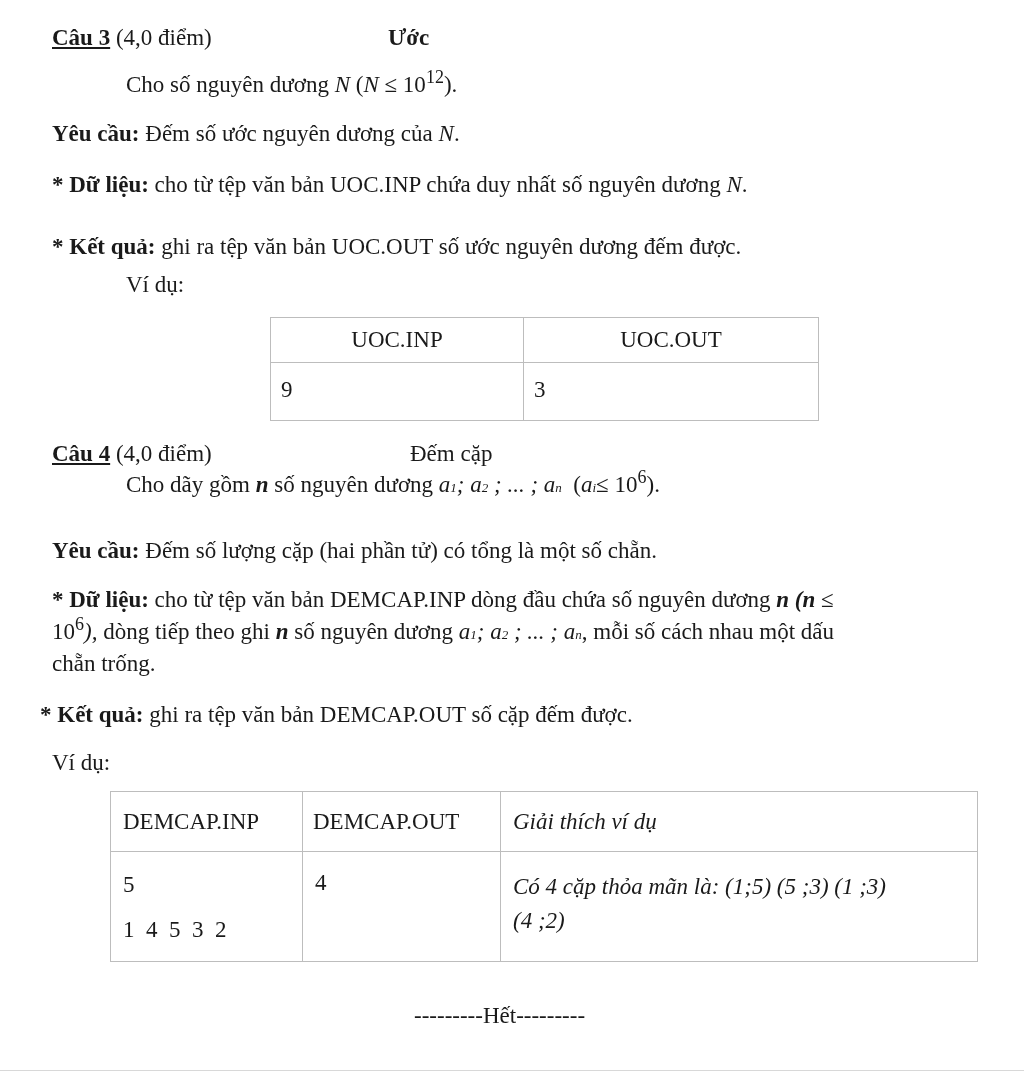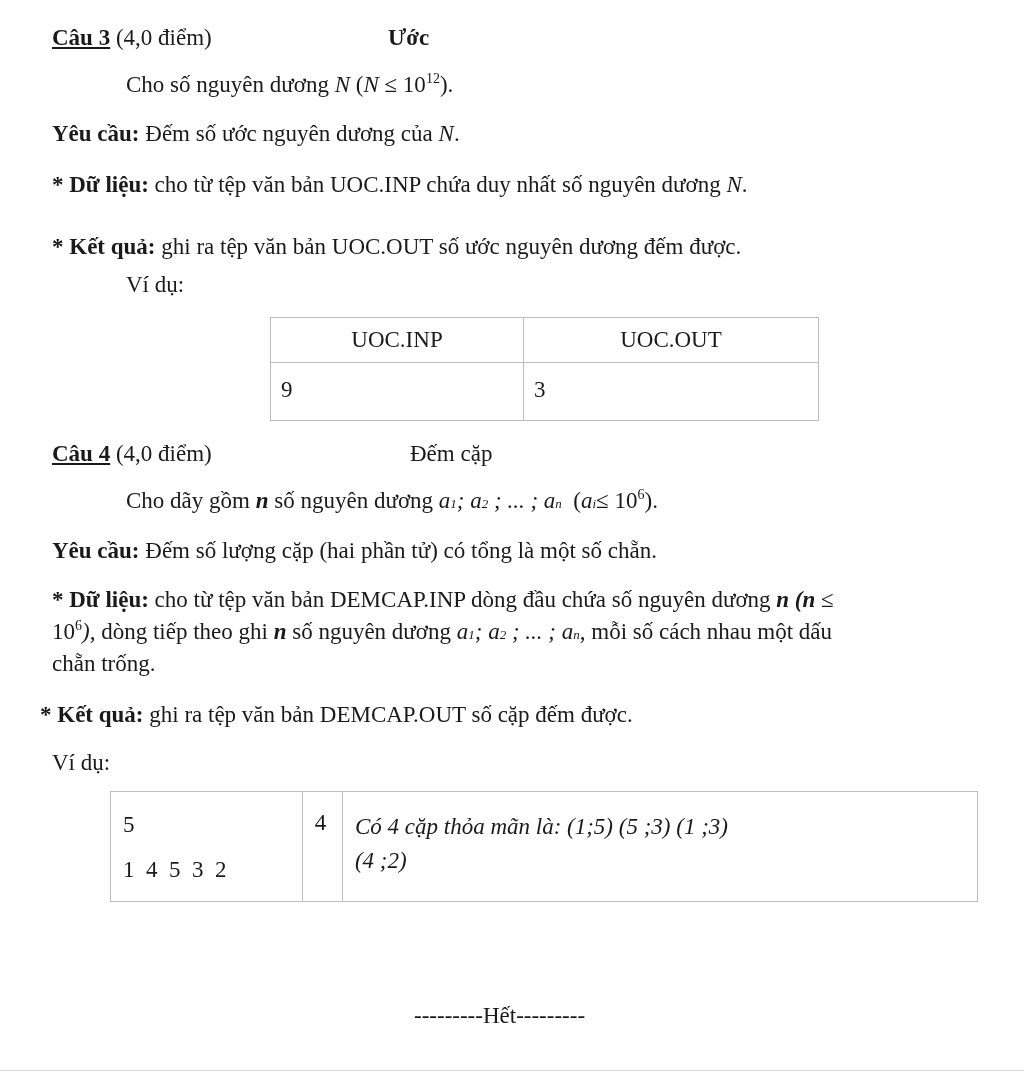--- a/index.html
+++ b/index.html
@@ -4,21 +4,21 @@
 <style>
   html, body { margin: 0; padding: 0; }
   body {
     width: 1024px; height: 1081px; background: #ffffff; position: relative; overflow: hidden;
     font-family: "Liberation Serif", "DejaVu Serif", serif; color: #1a1a1a; font-size: 23px;
   }
   .abs { position: absolute; white-space: nowrap; }
   .u { text-decoration: underline; font-weight: bold; }
   b { font-weight: bold; }
   i { font-style: italic; }
-  sup { font-size: 14px; vertical-align: super; line-height: 0; }
+  sup { font-size: 18px; vertical-align: super; line-height: 0; }
   sub { font-size: 13px; vertical-align: baseline; font-style: italic; }
   table { position: absolute; border-collapse: collapse; font-size: 23px; }
   td { border: 1.5px solid #bdbdbd; vertical-align: top; }
   .bottomline { position: absolute; left: 0; top: 1070px; width: 1024px; height: 1px; background: #d8d8d8; }
 </style>
 </head>
 <body>
 
 <div class="abs" style="left:52px;top:25px;">
   <span class="u">Câu 3</span><span> (4,0 điểm)</span>
@@ -54,21 +54,21 @@
     <td style="padding:14px 0 0 10px;">3</td>
   </tr>
 </tbody>
   </table>
 
 <div class="abs" style="left:52px;top:441px;">
   <span class="u">Câu 4</span><span> (4,0 điểm)</span>
 </div>
 <div class="abs" style="left:396px;top:441px;font-weight:normal;margin-left:14px;">Đếm cặp</div>
 
-<div class="abs" style="left:126px;top:488px;">
+<div class="abs" style="left:126px;top:472px;">
   <span>Cho dãy gồm </span><b><i>n</i></b><span> số nguyên dương </span><i>a</i><sub>1</sub><i>; </i><i>a</i><sub>2</sub><i> ; ... ; </i><i>a</i><sub>n</sub><span style="white-space:pre">  (</span><i>a</i><sub>i</sub><span>≤ 10</span><sup>6</sup><span>).</span>
 </div>
 
 <div class="abs" style="left:52px;top:538px;">
   <b>Yêu cầu:</b><span> Đếm số lượng cặp (hai phần tử) có tổng là một số chẵn.</span>
 </div>
 
 <div class="abs" style="left:52px;top:587px;">
   <b>* Dữ liệu:</b><span> cho từ tệp văn bản DEMCAP.INP dòng đầu chứa số nguyên dương </span><b><i>n (n</i></b><span> ≤</span>
 </div>
@@ -78,20 +78,25 @@
 <div class="abs" style="left:52px;top:651px;">chẵn trống.</div>
 
 <div class="abs" style="left:40px;top:702px;">
   <b>* Kết quả:</b><span> ghi ra tệp văn bản DEMCAP.OUT số cặp đếm được.</span>
 </div>
 
 <div class="abs" style="left:52px;top:750px;">Ví dụ:</div>
 
 <table style="left:110px;top:791px;width:868px;">
   <tbody>
+      <tr style="height:60px;">
+    <td style="vertical-align:middle;padding-left:12px;width:178px;">DEMCAP.INP</td>
+    <td style="vertical-align:middle;padding-left:10px;width:186px;">DEMCAP.OUT</td>
+    <td style="vertical-align:middle;padding-left:12px;font-style:italic;">Giải thích ví dụ</td>
+  </tr>
   <tr style="height:110px;">
     <td style="padding:18px 0 0 12px;line-height:48px;">
       <div style="line-height:30px;">5</div>
       <div style="line-height:30px;margin-top:15px;white-space:pre;">1  4  5  3  2</div>
     </td>
     <td style="padding:18px 0 0 12px;">4</td>
     <td style="padding:18px 0 0 12px;font-style:italic;line-height:34px;">
       <div>Có 4 cặp thỏa mãn là: (1;5) (5 ;3) (1 ;3)</div>
       <div>(4 ;2)</div>
     </td>

